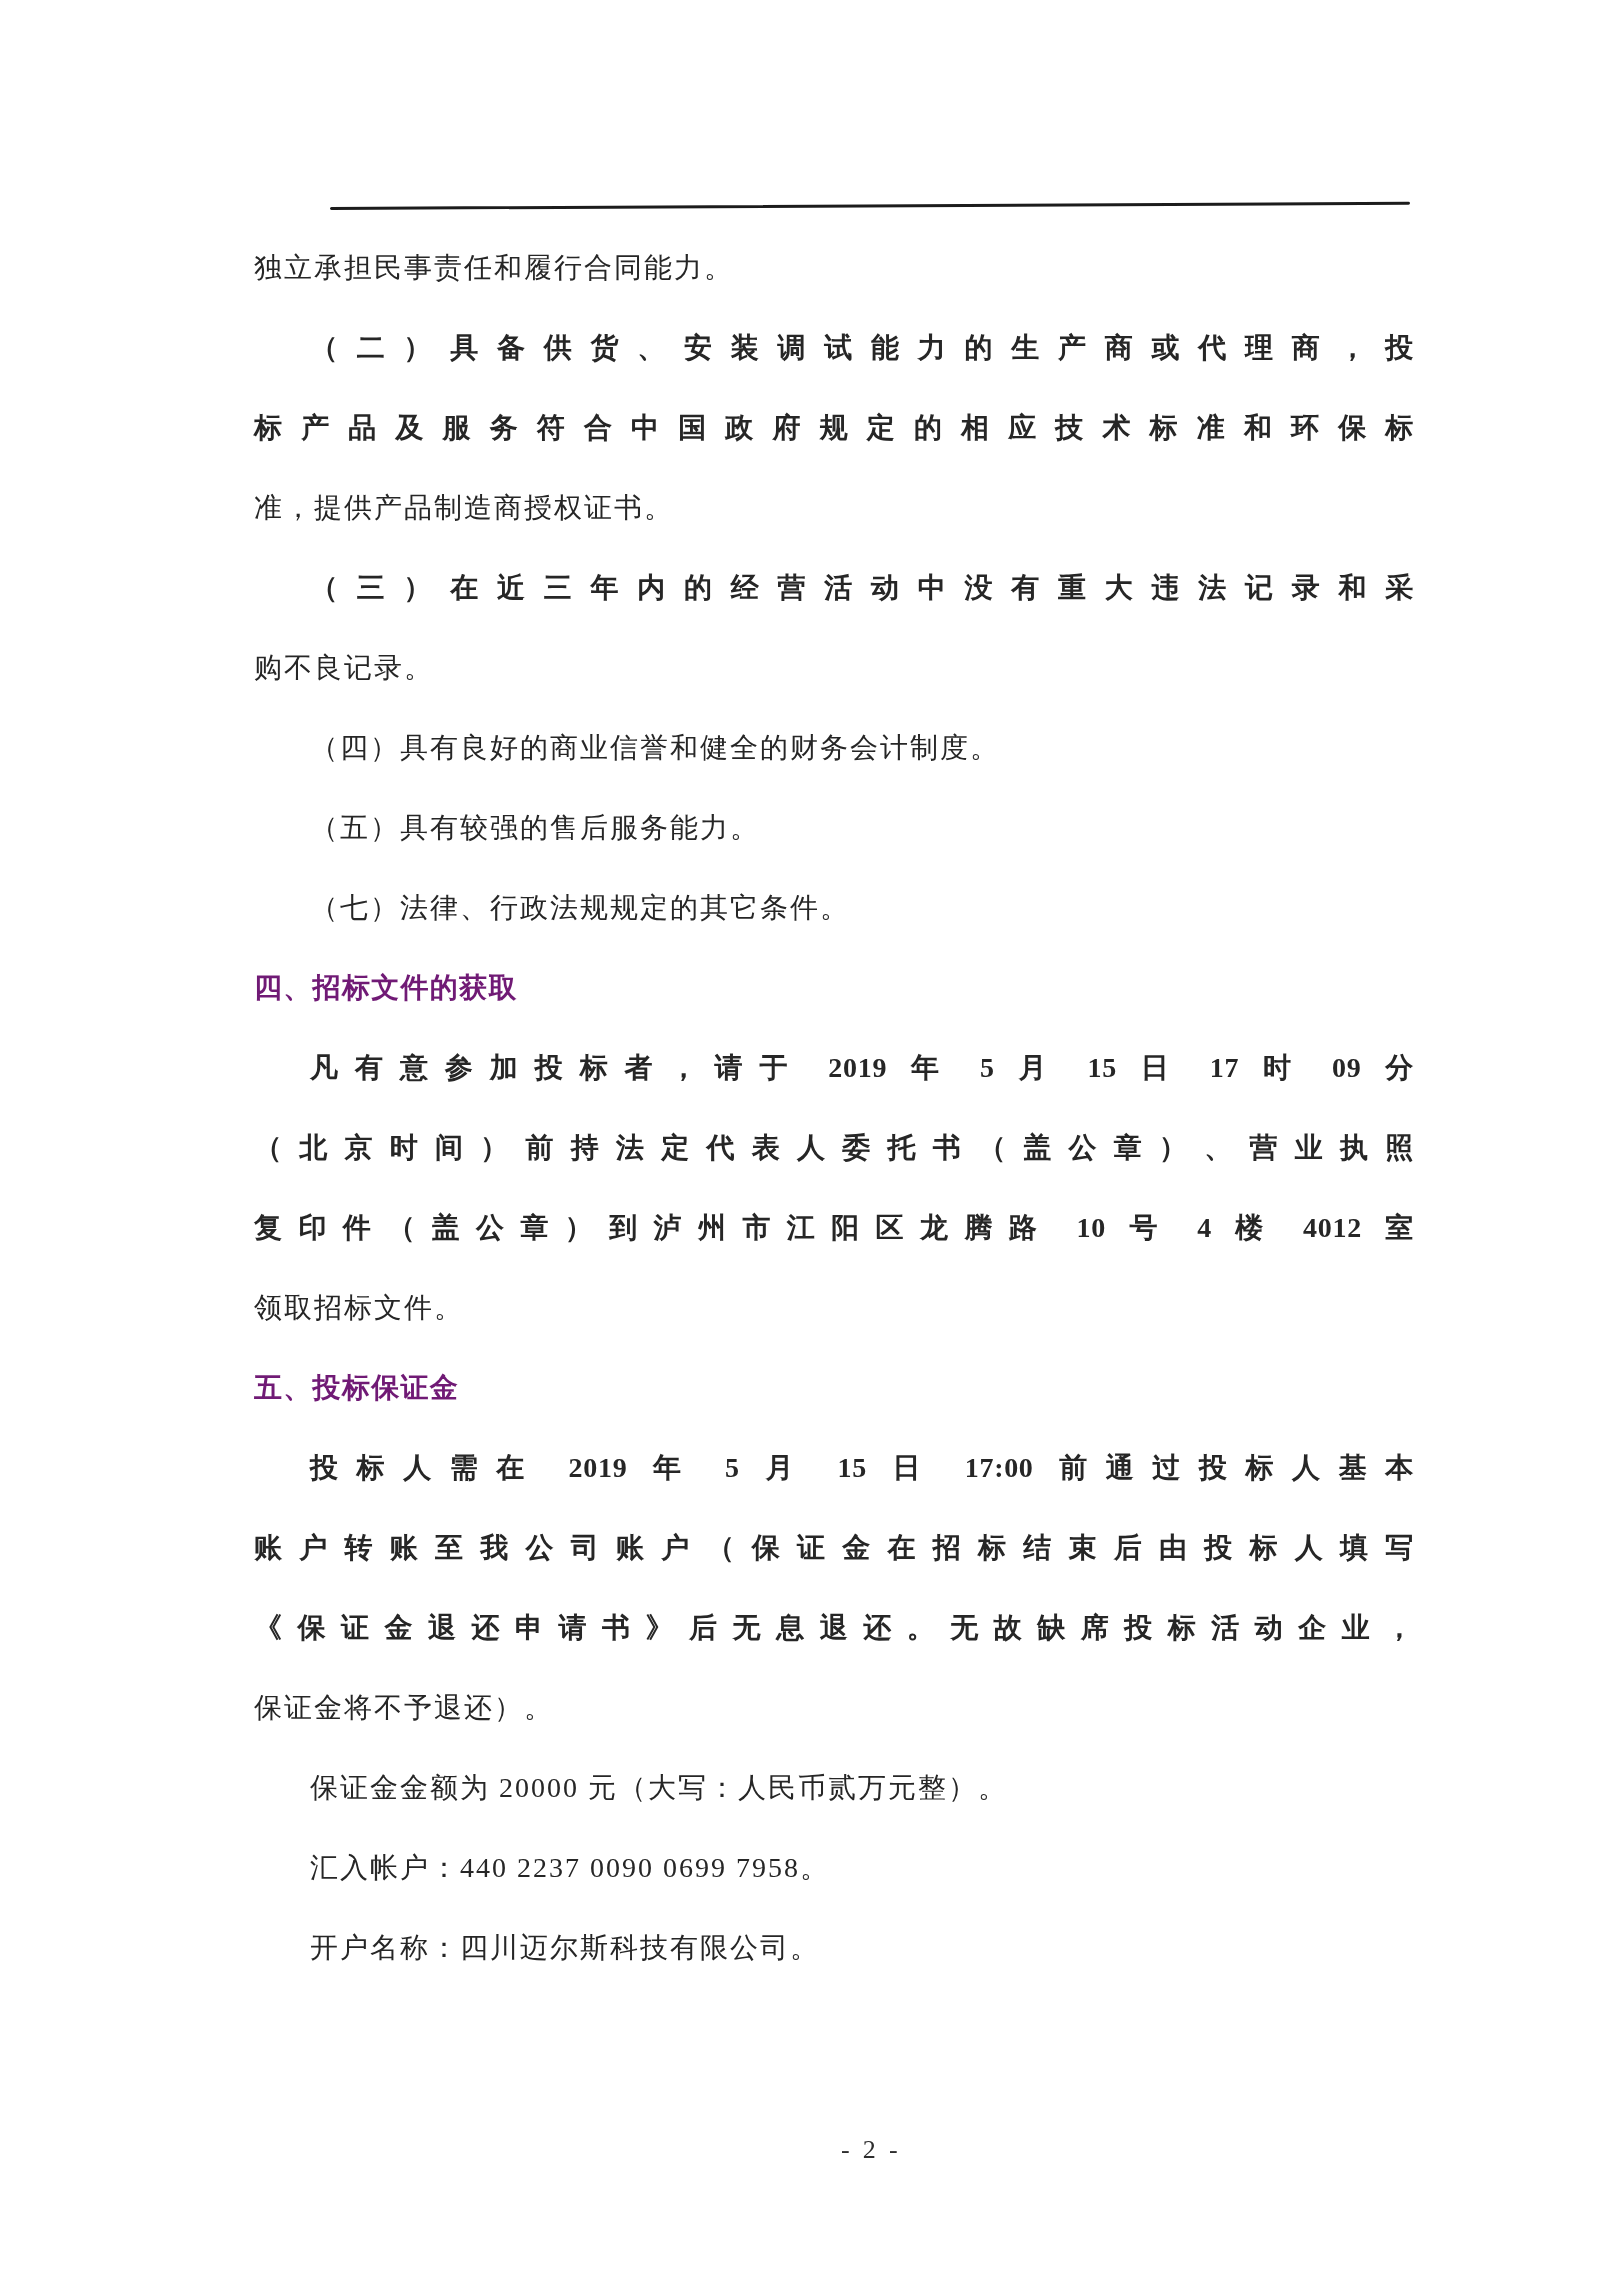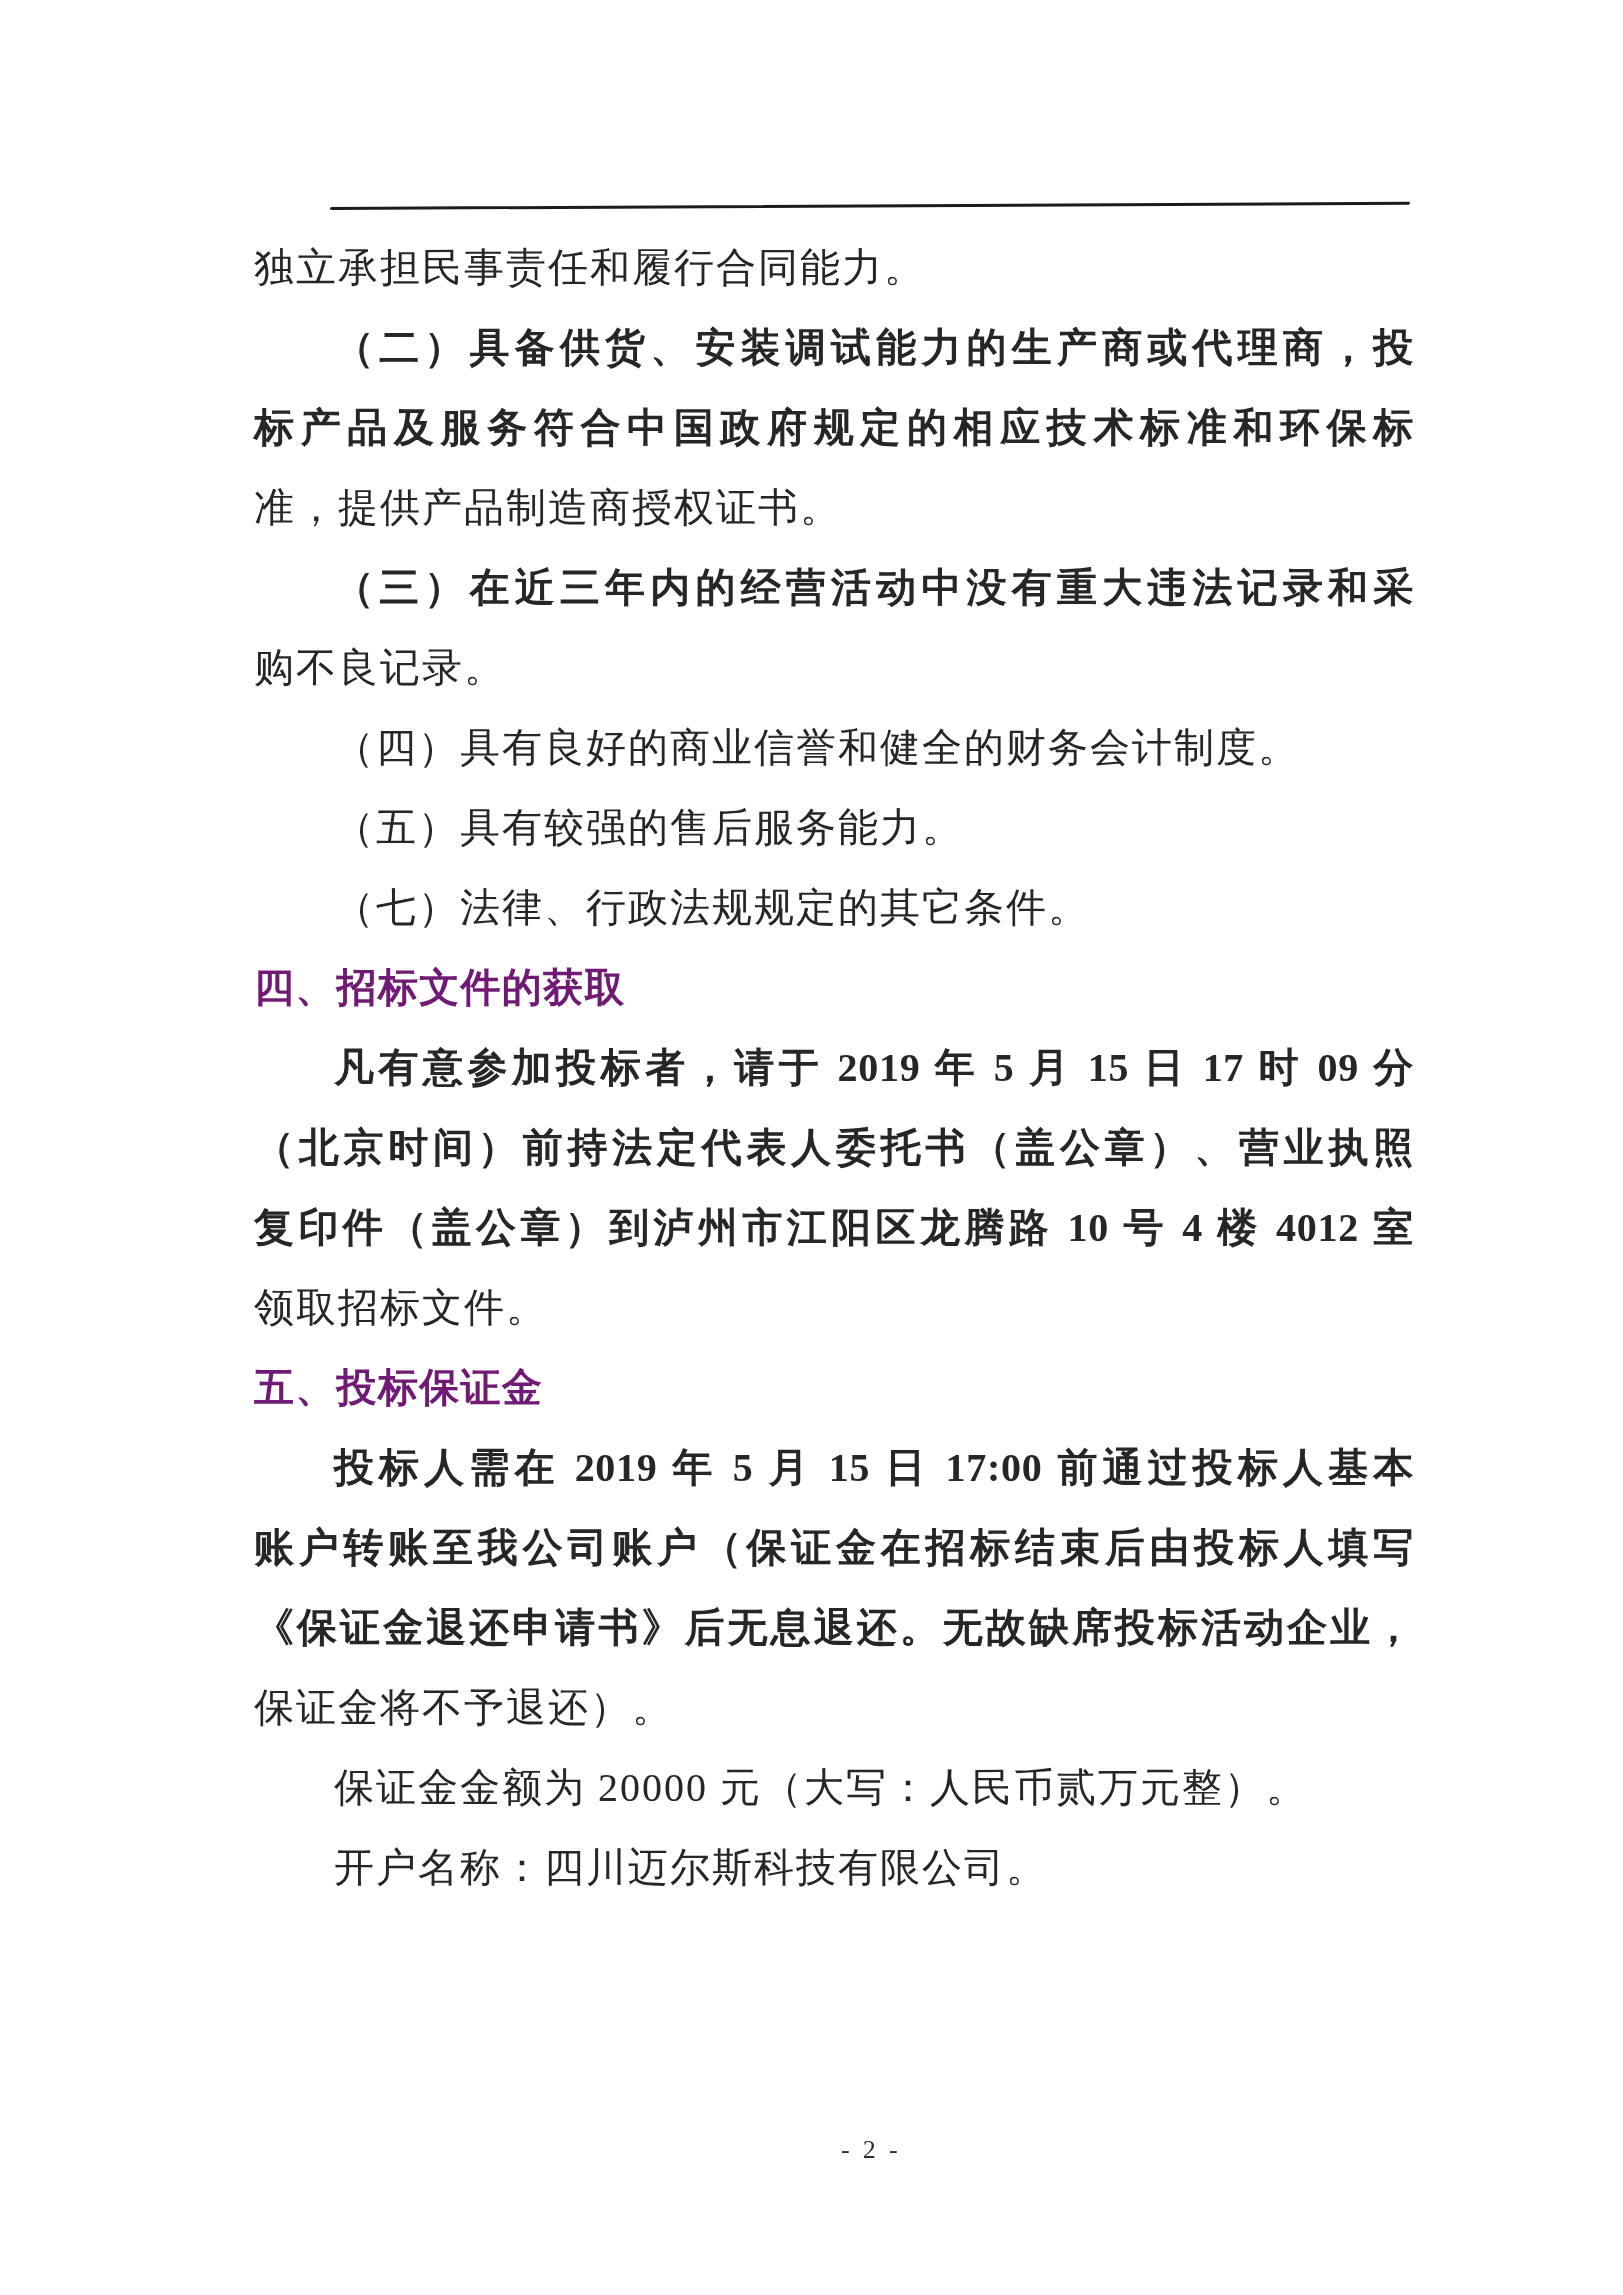--- a/index.html
+++ b/index.html
@@ -29,21 +29,21 @@
   }
   .content {
     position: absolute;
     left: 254px;
     top: 228px;
     width: 1160px;
   }
   .line {
     height: 80px;
     line-height: 80px;
-    font-size: 40px;
+    font-size: 28px;
     letter-spacing: 2px;
     white-space: nowrap;
   }
   .just {
     white-space: normal;
     letter-spacing: 0.7px;
     text-align: justify;
     text-align-last: justify;
     word-break: keep-all;
     font-weight: bold;
@@ -90,19 +90,20 @@
     <div class="line just indent">凡有意参加投标者，请于 2019 年 5 月 15 日 17 时 09 分</div>
     <div class="line just">（北京时间）前持法定代表人委托书（盖公章）、营业执照</div>
     <div class="line just">复印件（盖公章）到泸州市江阳区龙腾路 10 号 4 楼 4012 室</div>
     <div class="line">领取招标文件。</div>
     <div class="line heading">五、投标保证金</div>
     <div class="line just indent">投标人需在 2019 年 5 月 15 日 17:00 前通过投标人基本</div>
     <div class="line just">账户转账至我公司账户（保证金在招标结束后由投标人填写</div>
     <div class="line just">《保证金退还申请书》后无息退还。无故缺席投标活动企业，</div>
     <div class="line">保证金将不予退还）。</div>
     <div class="line indent">保证金金额为 20000 元（大写：人民币贰万元整）。</div>
+    <div class="line indent">汇入帐户：440 2237 0090 0699 7958。</div>
     <div class="line indent">开户名称：四川迈尔斯科技有限公司。</div>
   </div>
 
   <div class="pagenum">- 2 -</div>
 
 </div>
 
 
 </body></html>

